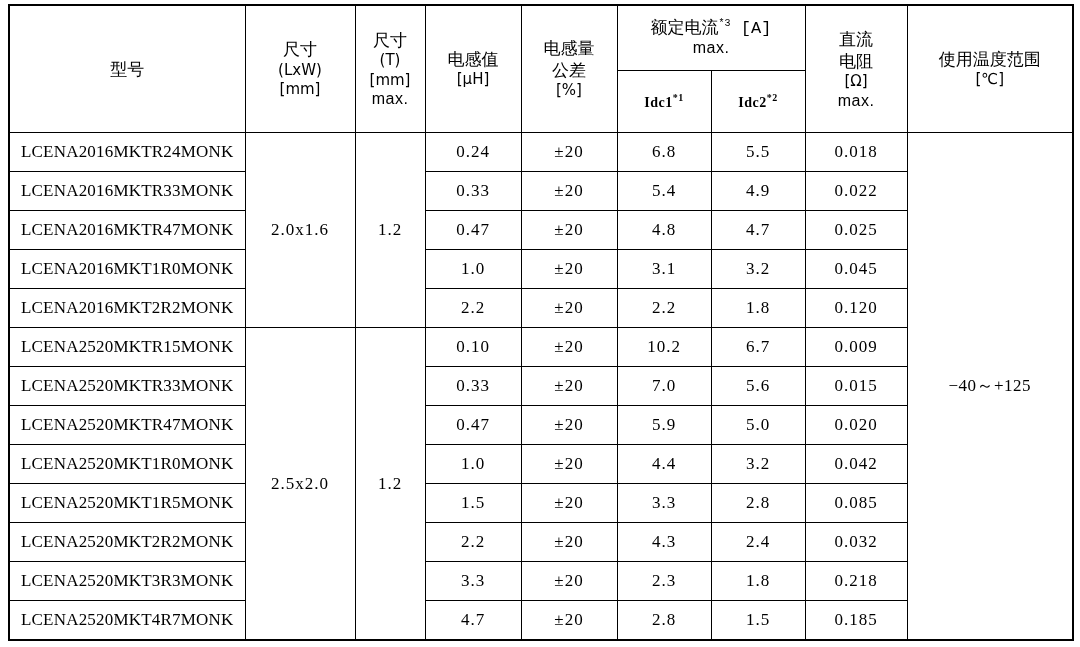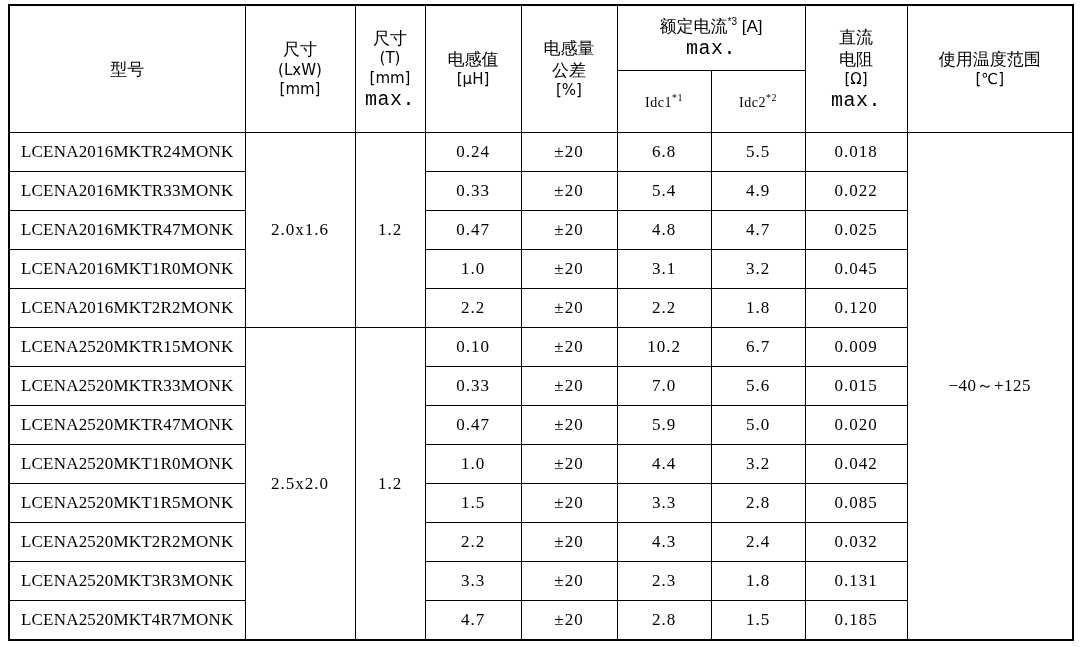--- a/index.html
+++ b/index.html
@@ -70,41 +70,42 @@
     line-height: 1.3;
   }
   .hdr-cn {
     font-family: "DejaVu Sans", sans-serif;
     font-size: 17px;
   }
   .hdr-sm {
     font-family: "Liberation Serif", serif;
     font-size: 14px;
     letter-spacing: 0.5px;
+    font-weight: bold;
   }
   .hdr-unit {
     font-family: "DejaVu Sans", sans-serif;
     font-size: 15px;
   }
   .sup {
     font-size: 10px;
     vertical-align: super;
   }
   .hdr-group-top {
     height: 46px;
   }
   .hdr-group-title {
-    font-family: Liberation Sans, sans-serif;
+    font-family: Liberation Mono, monospace;
     font-size: 17px;
     display: block;
     line-height: 1.25;
   }
   .maxline {
-    font-family: Liberation Mono, monospace;
-    font-size: 20px;
+    font-family: Liberation Sans, sans-serif;
+    font-size: 16px;
     display: block;
     letter-spacing: 0.5px;
   }
   .temp-cell {
     font-family: "Liberation Serif", serif;
     font-size: 19px;
     letter-spacing: 0.5px;
     margin-top: 43px;
   }
 </style>
@@ -267,21 +268,21 @@
       <td class="num">4.3</td>
       <td class="num">2.4</td>
       <td class="num">0.032</td>
     </tr>
     <tr>
       <td class="model-cell">LCENA2520MKT3R3MONK</td>
       <td class="num">3.3</td>
       <td class="num">±20</td>
       <td class="num">2.3</td>
       <td class="num">1.8</td>
-      <td class="num">0.131</td>
+      <td class="num">0.218</td>
     </tr>
     <tr>
       <td class="model-cell">LCENA2520MKT4R7MONK</td>
       <td class="num">4.7</td>
       <td class="num">±20</td>
       <td class="num">2.8</td>
       <td class="num">1.5</td>
       <td class="num">0.185</td>
     </tr>
   </tbody>

